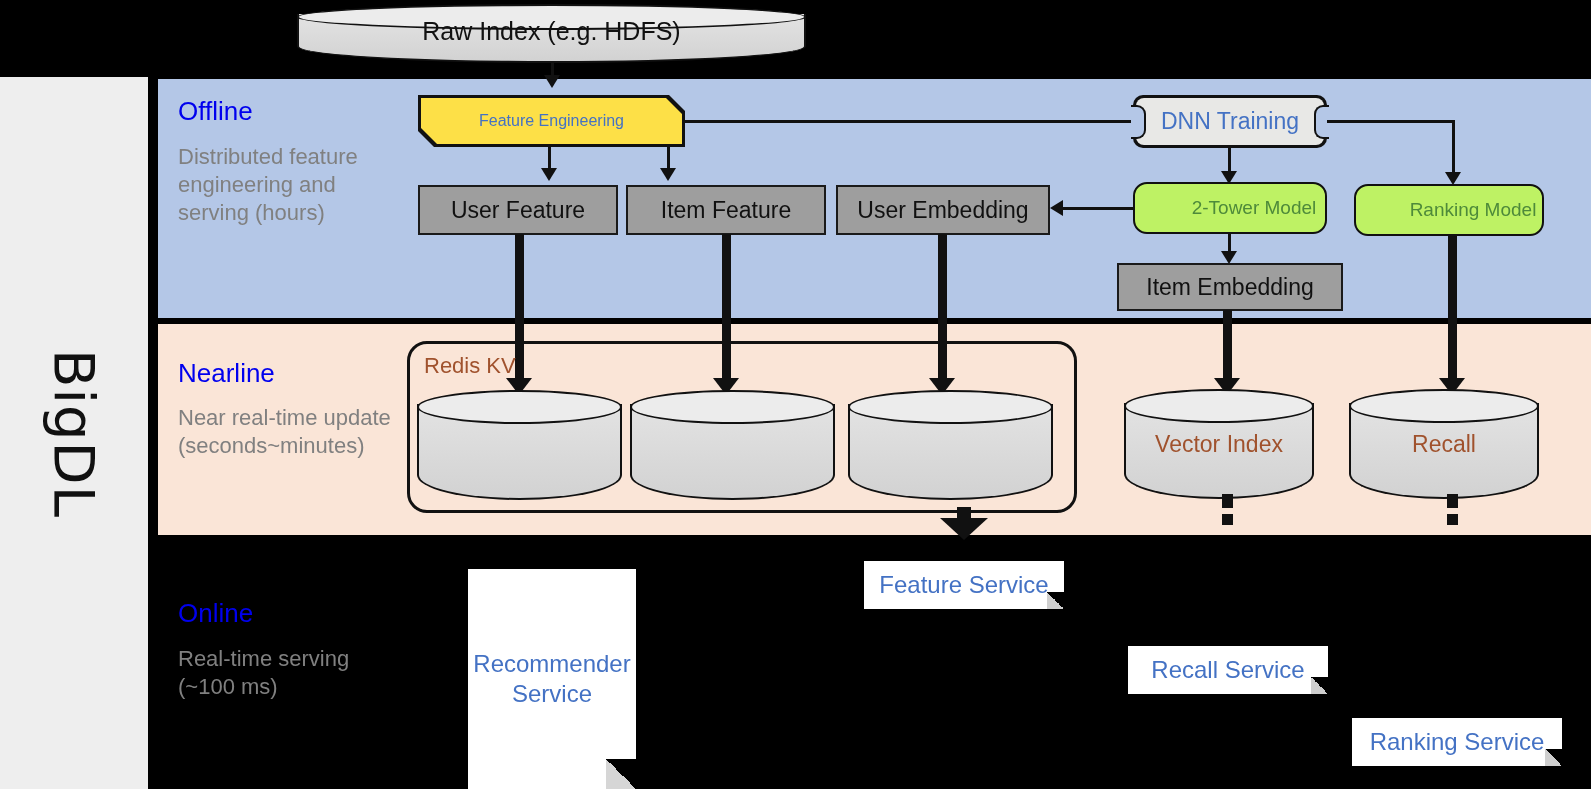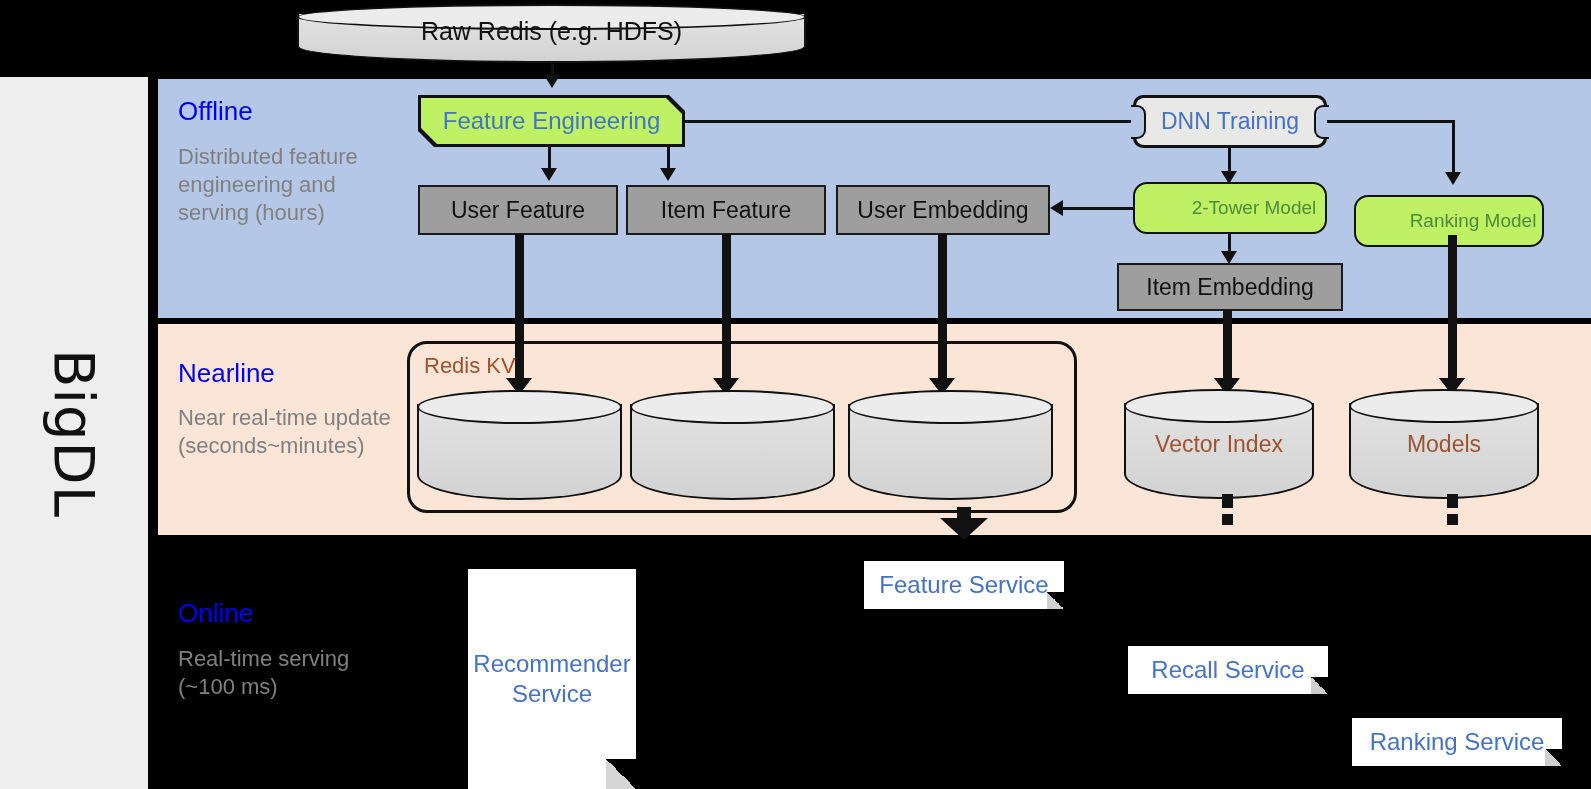--- a/index.html
+++ b/index.html
@@ -43,22 +43,22 @@
   .proc-box{
     background:#bef264;border:2.5px solid #111;
     font-size:19px;
     padding-left:48px;
   }
   .proc-box.green-text{color:#4e8a3a;}
   .rounded{border-radius:14px;}
 
   
   .flag{
-    background:#bef264;
-    font-size:24px;color:#4472c4;
+    background:#fde047;
+    font-size:16px;color:#4472c4;
     border:none;
     clip-path:polygon(0 0, calc(100% - 16px) 0, 100% 16px, 100% 100%, 16px 100%, 0 calc(100% - 16px));
     align-items:center;
   }
   .flag-outer{
     background:#111;
     clip-path:polygon(0 0, calc(100% - 16px) 0, 100% 16px, 100% 100%, 16px 100%, 0 calc(100% - 16px));
   }
   .flag-inner{position:absolute;left:3px;top:3px;right:3px;bottom:3px;}
 
@@ -165,21 +165,21 @@
   <div class="band-title" id="t-offline">Offline</div>
   <div class="band-sub" id="s-offline">Distributed feature engineering and serving (hours)</div>
   <div class="band-title" id="t-nearline">Nearline</div>
   <div class="band-sub" id="s-nearline">Near real-time update (seconds~minutes)</div>
   <div class="band-title" id="t-online">Online</div>
   <div class="band-sub" id="s-online">Real-time serving (~100 ms)</div>
 
   <div class="cyl" id="rawdata">
     <div class="body"></div>
     <div class="top"></div>
-    <div class="lbl">Raw Redis (e.g. HDFS)</div>
+    <div class="lbl">Raw Index (e.g. HDFS)</div>
   </div>
 
   <div class="ln vthin" style="left:551px;top:63px;height:22px;"></div>
   <div class="arrowdown" style="left:544px;top:75px;"></div>
 
   <div class="node flag-outer" id="fe-outer" style="left:418px;top:95px;width:267px;height:52px;">
     <div class="flag flag-inner node">
       <span>Feature Engineering</span>
     </div>
   </div>
@@ -218,21 +218,21 @@
     <span>User Embedding</span>
   </div>
 
   <div class="node proc-box green-text rounded" style="left:1133px;top:182px;width:194px;height:52px;">
     <span>2-Tower Model</span>
   </div>
 
   <div class="ln hthin" style="left:1063px;top:207px;width:72px;"></div>
   <div class="arrowleft" style="left:1050px;top:200px;"></div>
 
-  <div class="node proc-box green-text rounded" style="left:1354px;top:184px;width:190px;height:52px;margin-top:11px;">
+  <div class="node proc-box green-text rounded" style="left:1354px;top:184px;width:190px;height:52px;">
     <span>Ranking Model</span>
   </div>
 
   <div class="ln vthin" style="left:1228px;top:234px;height:26px;"></div>
   <div class="arrowdown" style="left:1221px;top:251px;"></div>
 
   <div class="node grey-box" style="left:1117px;top:263px;width:226px;height:48px;">
     <span>Item Embedding</span>
   </div>
 
@@ -268,21 +268,21 @@
   </div>
 
   <div class="cyl store-cyl" style="left:1124px;top:389px;">
     <div class="body"></div>
     <div class="top"></div>
     <div class="lbl">Vector Index</div>
   </div>
   <div class="cyl store-cyl" style="left:1349px;top:389px;">
     <div class="body"></div>
     <div class="top"></div>
-    <div class="lbl">Models</div>
+    <div class="lbl">Recall</div>
   </div>
 
   <div class="sq" style="left:957px;top:507px;width:14px;height:14px;"></div>
   <div class="arrowdown xfat" style="left:940px;top:518px;"></div>
 
   <div class="sq" style="left:1222px;top:494px;width:11px;height:14px;"></div>
   <div class="sq" style="left:1222px;top:514px;width:11px;height:11px;"></div>
 
   <div class="sq" style="left:1447px;top:494px;width:11px;height:14px;"></div>
   <div class="sq" style="left:1447px;top:514px;width:11px;height:11px;"></div>

